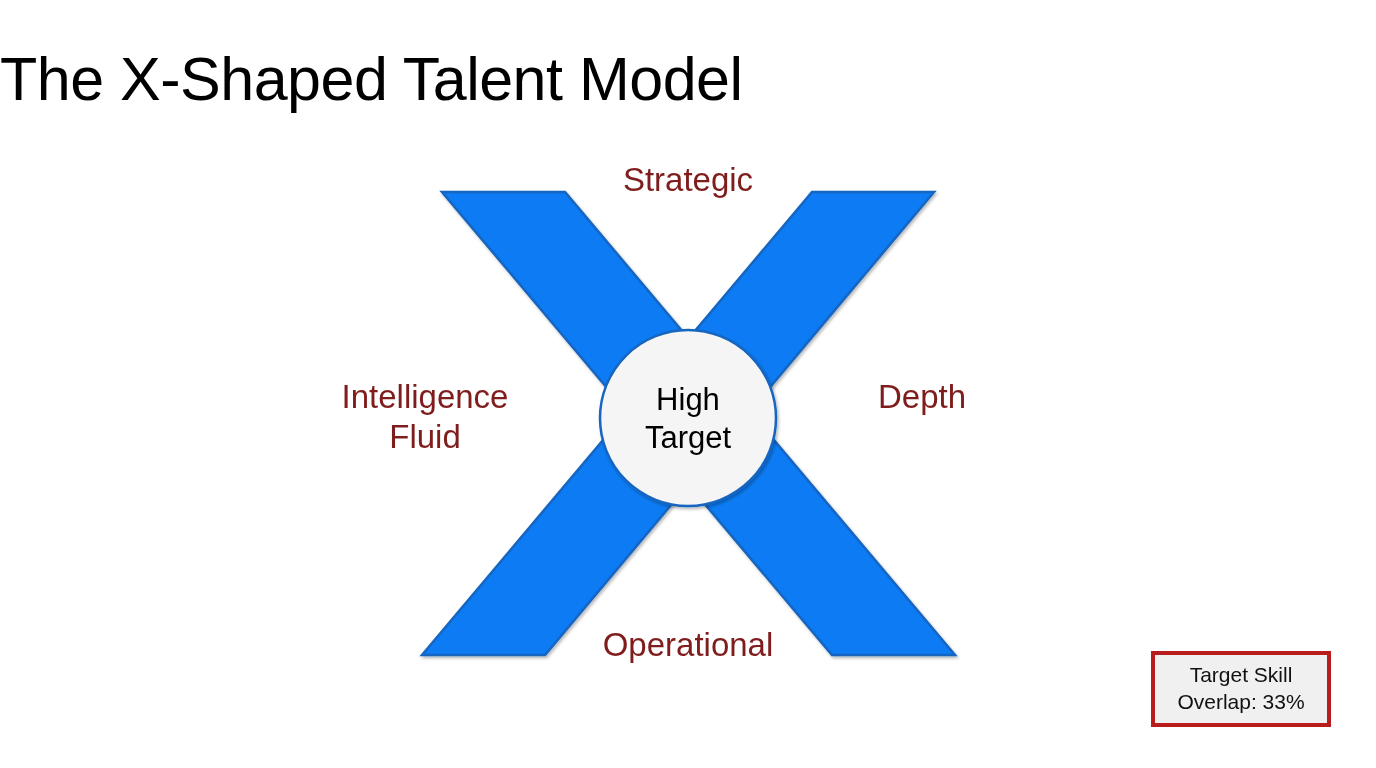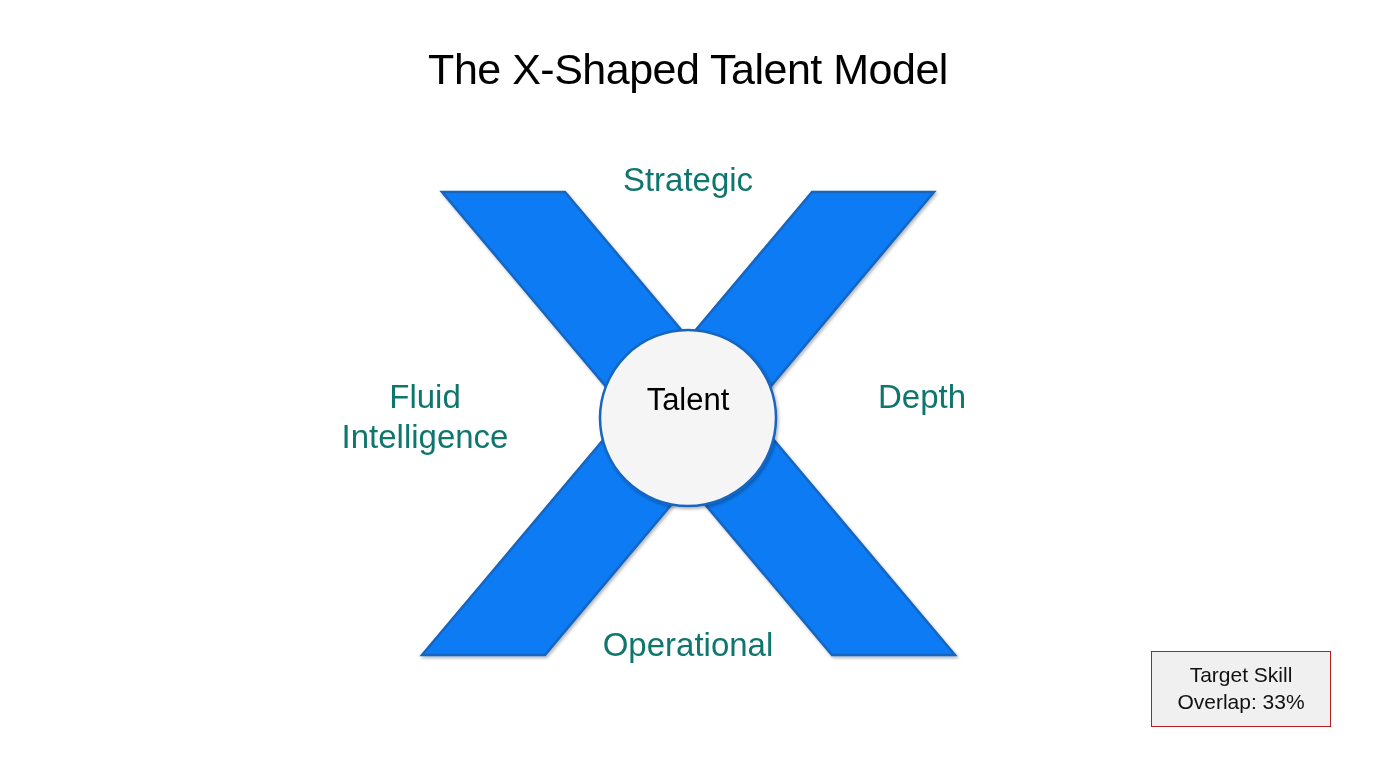--- a/index.html
+++ b/index.html
@@ -24,22 +24,22 @@
     height: 768px;
     background: #ffffff;
   }
 
   
   .title {
     position: absolute;
     left: 0;
     top: 46px;
     width: 1376px;
-    text-align: center;
-    font-size: 43px;
+    text-align: left;
+    font-size: 61px;
     font-weight: 400;
     letter-spacing: -0.5px;
     line-height: 1.1;
     color: #000000;
     white-space: nowrap;
   }
 
   
   .diagram {
     position: absolute;
@@ -49,21 +49,21 @@
     height: 768px;
   }
 
   
   .qlabel {
     position: absolute;
     text-align: center;
     font-size: 33px;
     font-weight: 400;
     line-height: 1.22;
-    color: #0f766e;
+    color: #7f1d1d;
   }
   .qlabel-top {
     left: 488px;
     top: 160px;
     width: 400px;
   }
   .qlabel-bottom {
     left: 488px;
     top: 625px;
     width: 400px;
@@ -92,21 +92,21 @@
   }
 
   
   .legend {
     position: absolute;
     left: 1151px;
     top: 651px;
     width: 180px;
     height: 76px;
     background: #f0f0f0;
-    border: 1px solid #b91c1c;
+    border: 4px solid #b91c1c;
     box-sizing: border-box;
     display: flex;
     flex-direction: column;
     align-items: center;
     justify-content: center;
   }
   .legend-line {
     font-size: 21px;
     line-height: 1.28;
     color: #111111;
@@ -129,38 +129,39 @@
     </defs>
 
     <polygon points="442,192 565,192 955,655 832,655" fill="#0b7bf4" stroke="#1565c0" stroke-width="2.5" filter="url(#softshadow)"></polygon>
 
     <polygon points="812,192 934,192 545,655 422,655" fill="#0b7bf4" stroke="#1565c0" stroke-width="2.5" filter="url(#softshadow)"></polygon>
 
     <circle cx="688" cy="418" r="88" fill="#f5f5f5" stroke="#1565c0" stroke-width="2.5" filter="url(#softshadow)"></circle>
   </svg>
 
   <div class="center-text">
-    <div>Talent</div>
+    <div>High</div>
+    <div>Target</div>
   </div>
 
   <div class="qlabel qlabel-top">
     <div>Strategic</div>
   </div>
 
   <div class="qlabel qlabel-right">
     <div>Depth</div>
   </div>
 
   <div class="qlabel qlabel-bottom">
     <div>Operational</div>
   </div>
 
   <div class="qlabel qlabel-left">
+    <div>Intelligence</div>
     <div>Fluid</div>
-    <div>Intelligence</div>
   </div>
 
   <div class="legend">
     <div class="legend-line">Target Skill</div>
     <div class="legend-line">Overlap: 33%</div>
   </div>
 
 </div>
 
 </body></html>

